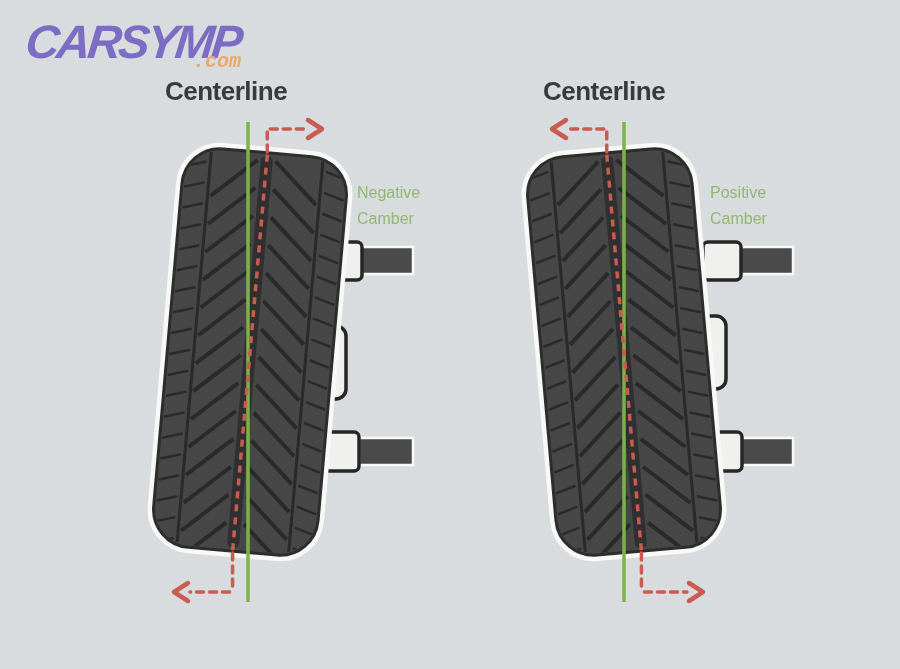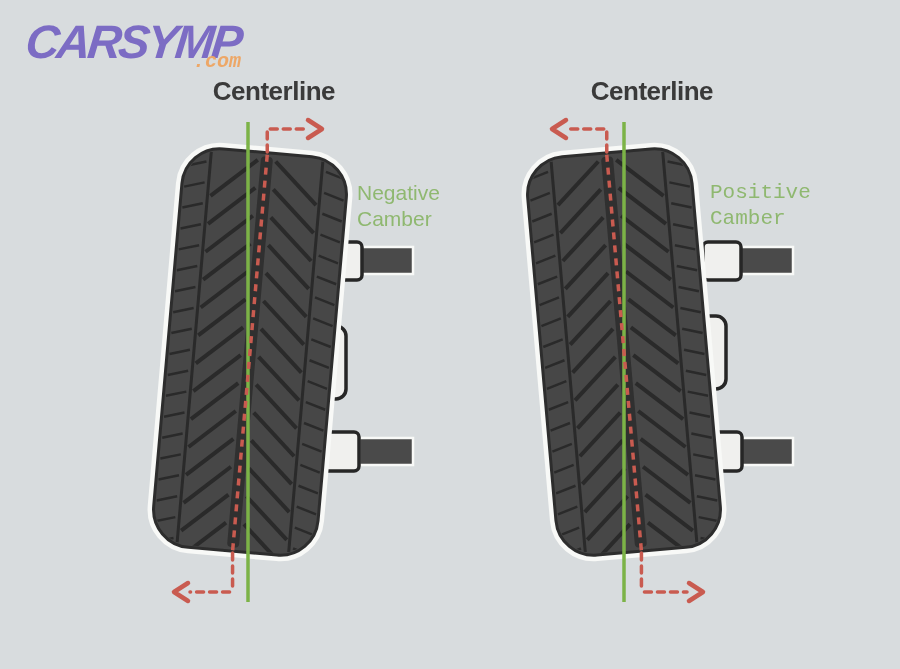--- a/index.html
+++ b/index.html
@@ -11,25 +11,25 @@
   .logo{position:absolute;left:26px;top:14px;width:300px;height:75px;}
   .logo-brand{position:absolute;left:0;top:0;font-size:47px;font-weight:700;
       font-style:italic;letter-spacing:-3px;transform:skewX(-6deg);}
   .logo-tld{position:absolute;left:167px;top:36px;font-size:20px;font-style:italic;
       font-family:Liberation Mono, monospace;font-weight:700;}
 
   
   #diagram-svg{position:absolute;left:0;top:0;}
 
   
-  .centerline-label{position:absolute;top:76px;width:170px;text-align:right;
+  .centerline-label{position:absolute;top:76px;width:170px;text-align:left;
       font-size:26px;font-weight:700;letter-spacing:-0.5px;}
   .centerline-left{left:165px;}
   .centerline-right{left:543px;}
-  .camber-label{position:absolute;top:180px;font-size:21px;line-height:26px;}
+  .camber-label{position:absolute;top:180px;font-size:16px;line-height:26px;}
   .camber-left{left:357px;}
   .camber-right{left:710px;}
 
   
   .wikihow{position:absolute;left:748px;top:645px;width:152px;height:24px;
       clip-path:polygon(14px 0,152px 0,152px 24px,0 24px);overflow:hidden;}
   .wikihow-text{position:absolute;left:24px;top:2px;white-space:nowrap;
       font-family:"Liberation Serif", serif;font-weight:700;font-size:25px;line-height:26px;}
 </style>
 </head>
@@ -247,19 +247,19 @@
     <span class="logo-tld" style="color: rgb(237, 167, 103);">.com</span>
   </div>
 
   <div class="centerline-label centerline-left" style="color: rgb(58, 58, 58);">Centerline</div>
   <div class="centerline-label centerline-right" style="color: rgb(58, 58, 58);">Centerline</div>
 
   <div class="camber-label camber-left" style="color: rgb(143, 184, 112);">
     <div>Negative</div>
     <div>Camber</div>
   </div>
-  <div class="camber-label camber-right" style="color: rgb(143, 184, 112); font-family: Liberation Mono, monospace;">
+  <div class="camber-label camber-right" style="color: rgb(143, 184, 112);">
     <div>Positive</div>
     <div>Camber</div>
   </div>
 
 
 </div>
 
 </body></html>

